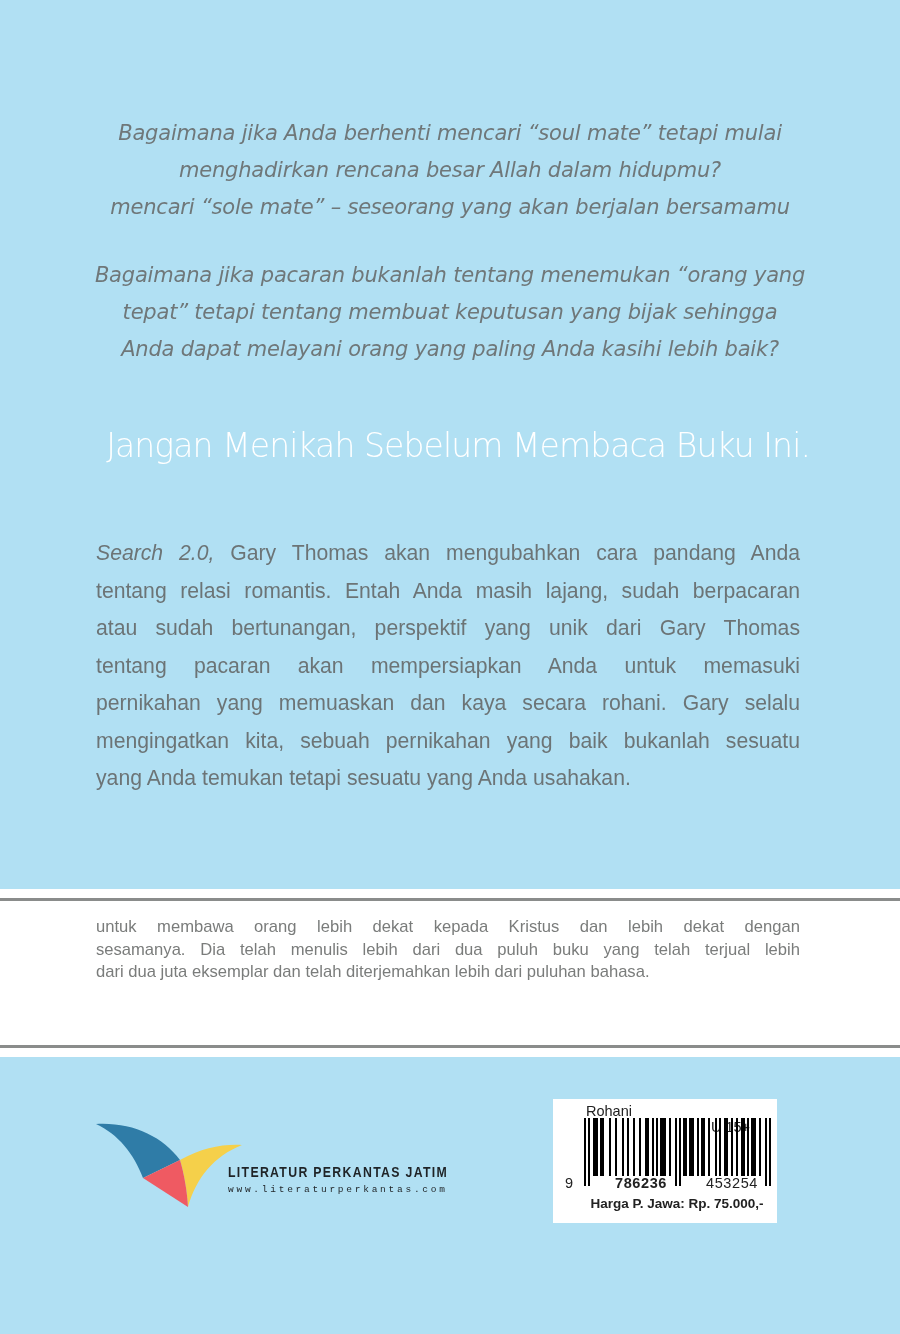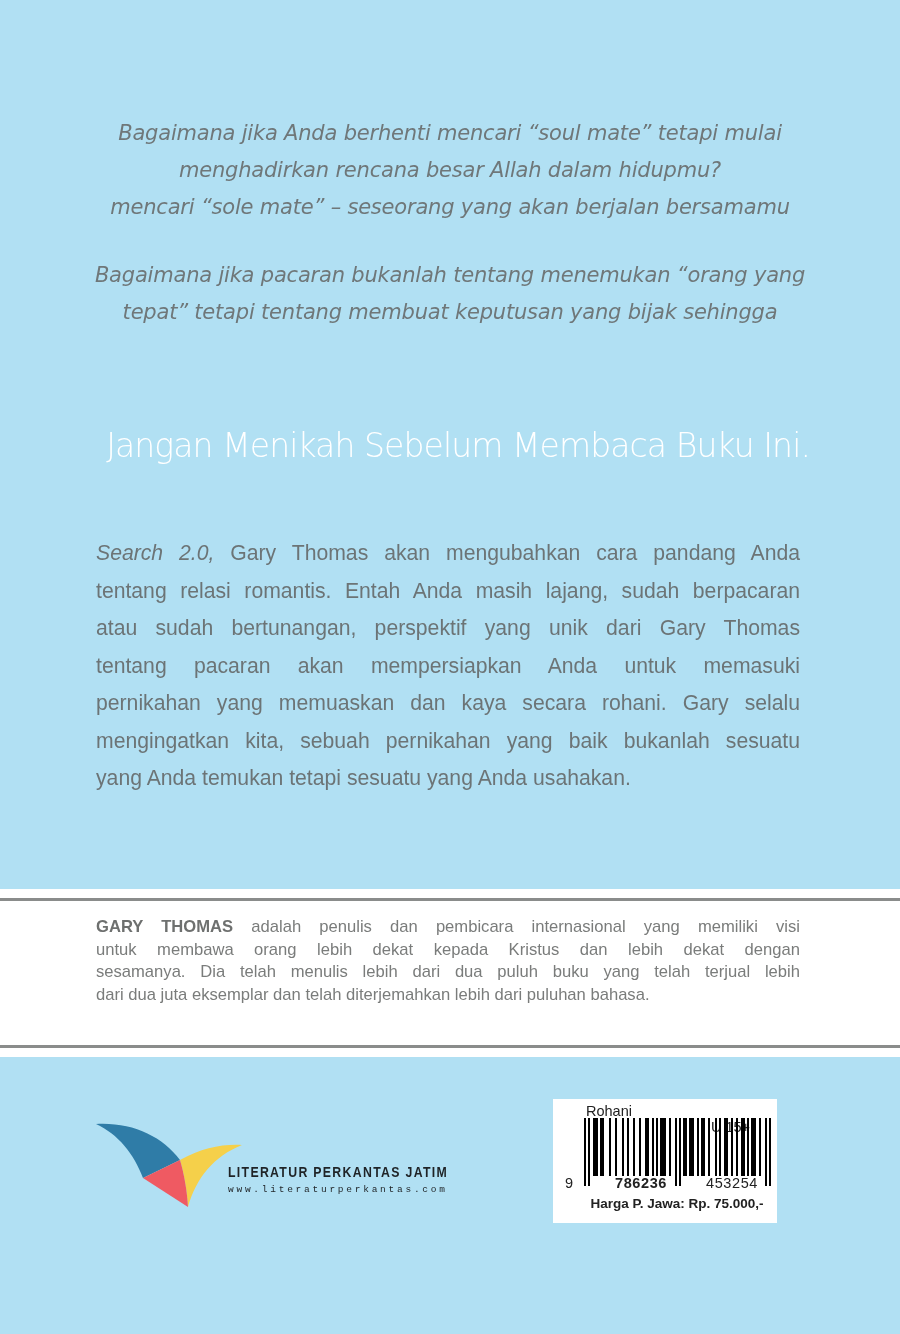--- a/index.html
+++ b/index.html
@@ -91,40 +91,40 @@
 <body>
 
 <div class="abs intro" id="q1">
   <span class="line">Bagaimana jika Anda berhenti mencari “soul mate” tetapi mulai</span>
   <span class="line">menghadirkan rencana besar Allah dalam hidupmu?</span>
   <span class="line">mencari “sole mate” – seseorang yang akan berjalan bersamamu</span>
 </div>
 <div class="abs intro" id="q2">
   <span class="line">Bagaimana jika pacaran bukanlah tentang menemukan “orang yang</span>
   <span class="line">tepat” tetapi tentang membuat keputusan yang bijak sehingga</span>
+  <span class="line">Anda dapat melayani orang yang paling Anda kasihi lebih baik?</span>
 </div>
 
 <div class="abs headline">Jangan Menikah Sebelum Membaca Buku Ini.</div>
 
 <div class="abs desc">
   <span class="line"><em>Search 2.0,</em> <span>Gary Thomas akan mengubahkan cara pandang Anda</span></span>
   <span class="line">tentang relasi romantis. Entah Anda masih lajang, sudah berpacaran</span>
   <span class="line">atau sudah bertunangan, perspektif yang unik dari Gary Thomas</span>
   <span class="line">tentang pacaran akan mempersiapkan Anda untuk memasuki</span>
   <span class="line">pernikahan yang memuaskan dan kaya secara rohani. Gary selalu</span>
   <span class="line">mengingatkan kita, sebuah pernikahan yang baik bukanlah sesuatu</span>
   <span class="line last">yang Anda temukan tetapi sesuatu yang Anda usahakan.</span>
 </div>
 
 <div class="abs band-white"></div>
 <div class="abs rule" id="rule-top"></div>
 <div class="abs rule" id="rule-bottom"></div>
 
 <div class="abs bio">
-  <span class="line"><strong>GARY THOMAS</strong> <span>adalah penulis dan pembicara internasional yang memiliki visi</span></span>
   <span class="line">untuk membawa orang lebih dekat kepada Kristus dan lebih dekat dengan</span>
   <span class="line">sesamanya. Dia telah menulis lebih dari dua puluh buku yang telah terjual lebih</span>
   <span class="line last">dari dua juta eksemplar dan telah diterjemahkan lebih dari puluhan bahasa.</span>
 </div>
 
 <div class="abs logo">
   <svg width="160" height="96" viewBox="0 0 160 96" xmlns="http://www.w3.org/2000/svg">
 
     <path d="M4 6 C 40 4, 70 18, 88 42 L 51 60 C 42 36, 26 16, 4 6 Z" fill="#2f7ca7"></path>
 

